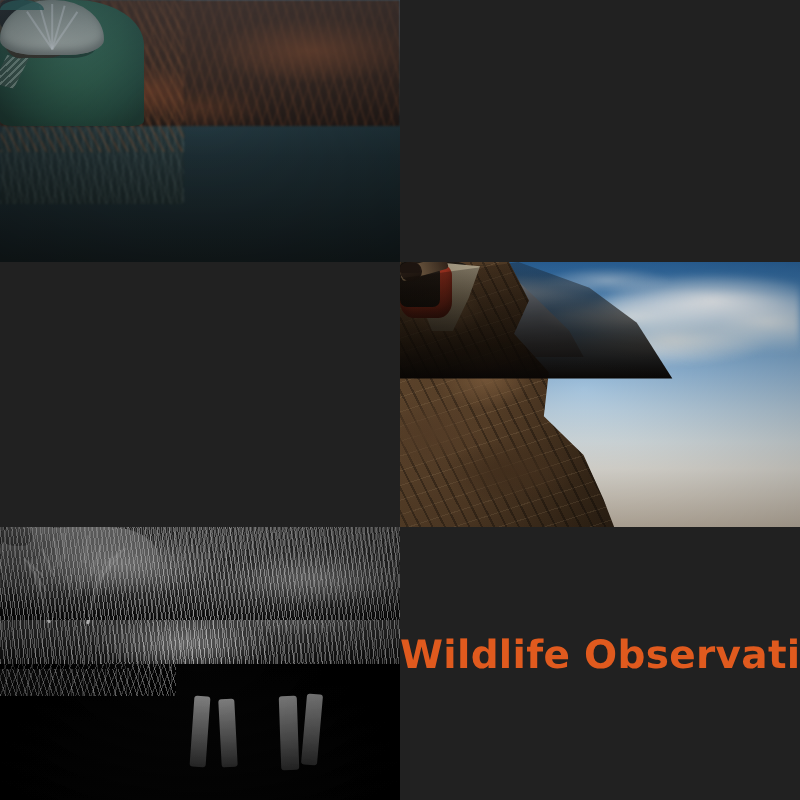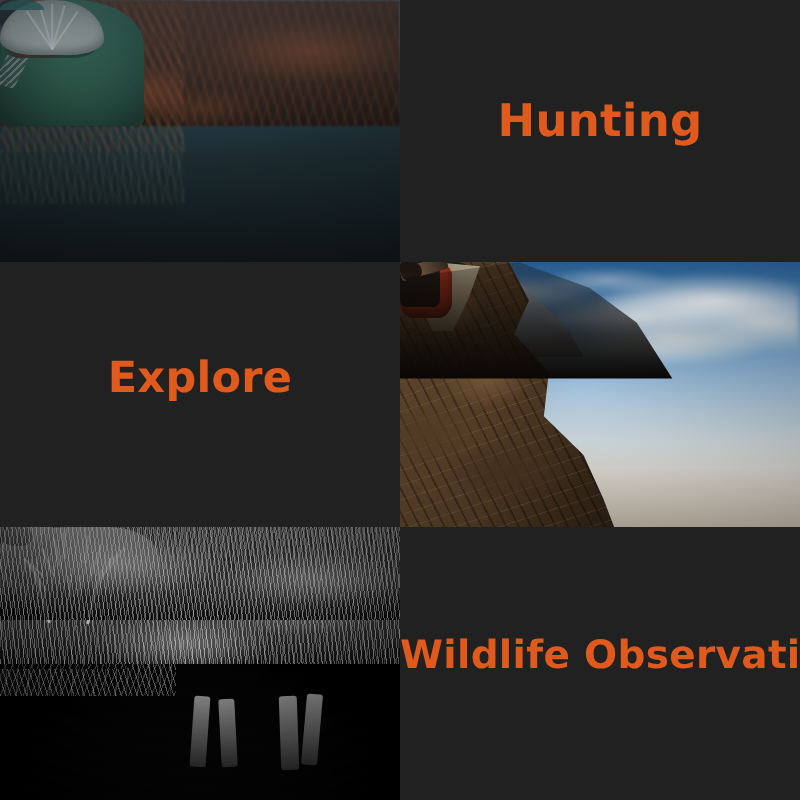--- a/index.html
+++ b/index.html
@@ -627,19 +627,17 @@
         <i style="left: 52%; top: 8%; width: 1.9px; height: 28px; transform: rotate(8deg);"></i>
         <i style="left: 66%; top: 12%; width: 1.8px; height: 24px; transform: rotate(52deg);"></i>
         <i style="left: 44%; top: 46%; width: 1.8px; height: 22px; transform: rotate(-8deg);"></i>
         <i style="left: 48%; top: 46%; width: 1.8px; height: 22px; transform: rotate(8deg);"></i>
       </div>
 
     <div class="layer dr-grass-front"></div>
     <div class="layer dr-vignette"></div>
   </div>
 
-  <div class="caption" id="cap-hunting" style="color: rgb(224, 90, 30); font-size: 45px;">Hunting</div>
-
-  <div class="caption" id="cap-explore" style="color: rgb(224, 90, 30); font-size: 43px;">Explore</div>
+
 
   <div class="caption" id="cap-wildlife" style="color: rgb(224, 90, 30); font-size: 39px;">Wildlife Observation</div>
 
 </div>
 
 </body></html>

